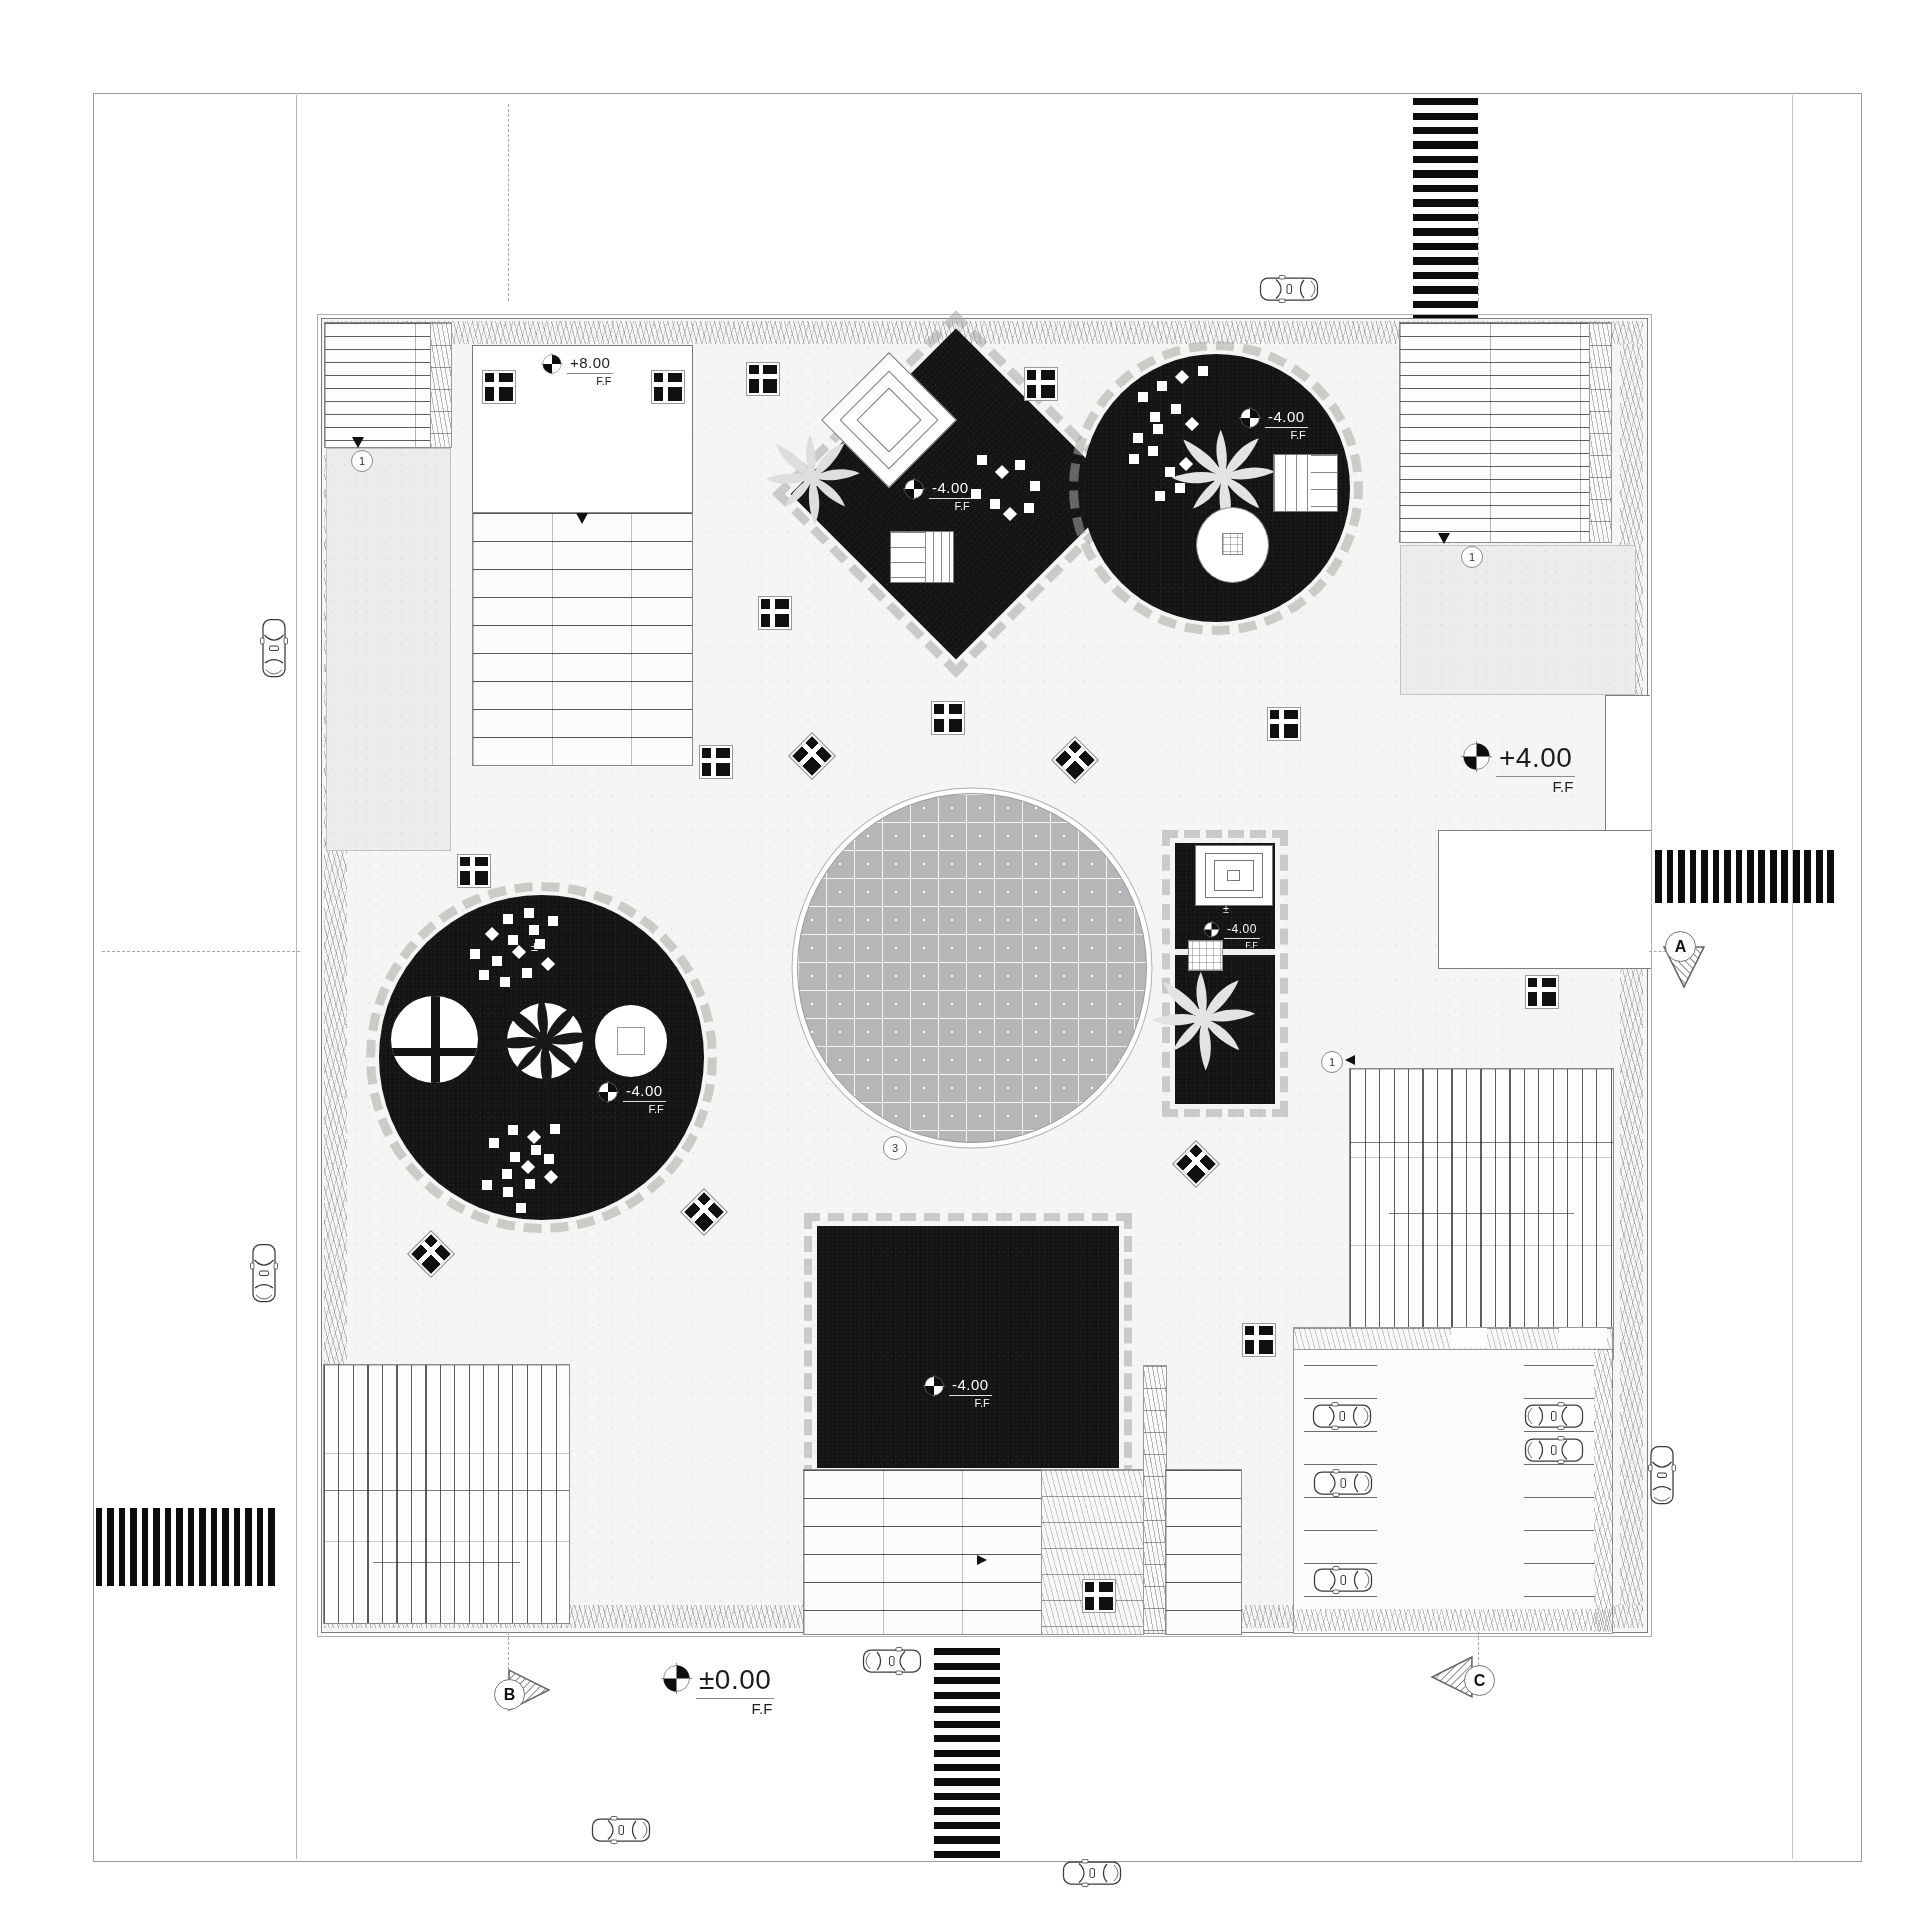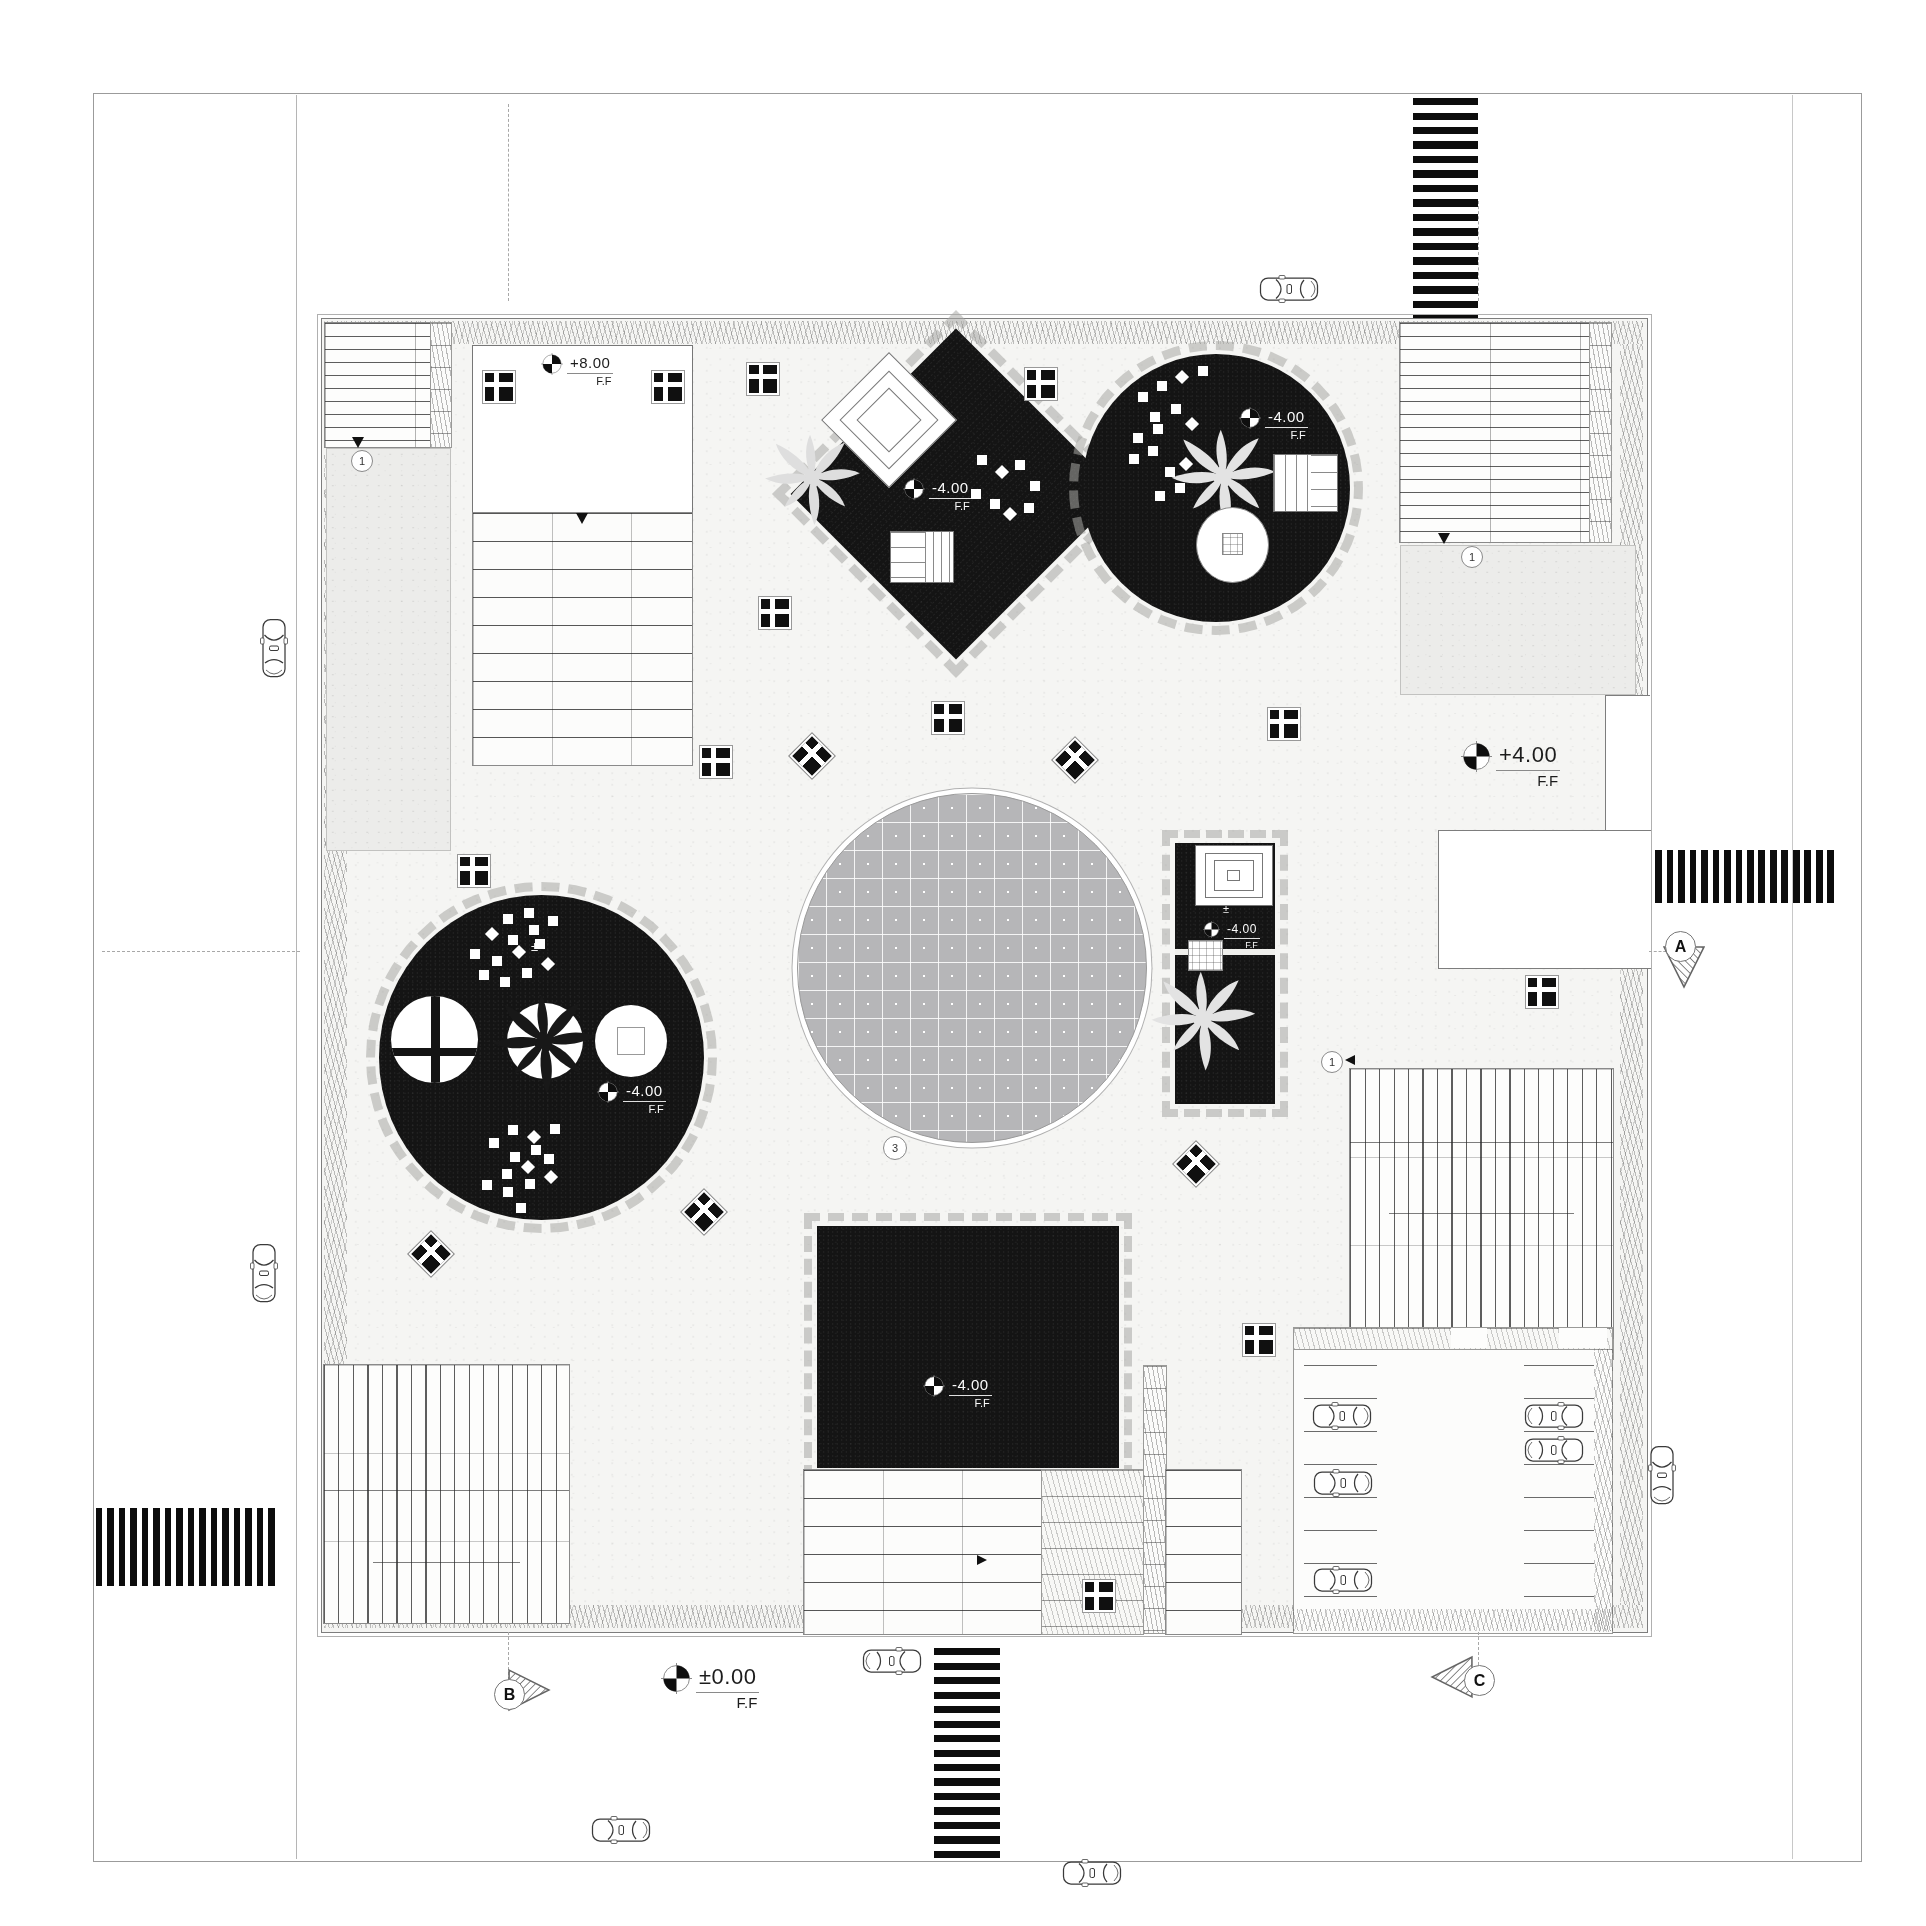--- a/index.html
+++ b/index.html
@@ -58,21 +58,21 @@
   .dashh{height:0;border-top:1px dashed #a8a8a8;}
   
   .lvl{display:flex;align-items:flex-start;gap:4px;color:#1c1c1c;}
   .lvl .ico{width:22px;height:22px;flex:0 0 auto;}
   .lvl-t{display:flex;flex-direction:column;align-items:flex-end;margin-top:1px;}
   .lvl-t .v{font-size:15px;border-bottom:1px solid #8a8a8a;padding:0 3px 1.5px 3px;letter-spacing:0.5px;}
   .lvl-t .d{font-size:11px;margin-top:1px;padding-right:2px;}
   .lvl.dark{color:#fafafa;}
   .lvl.dark .v{border-bottom-color:#e0e0e0;}
   .lvl.big .ico{width:31px;height:31px;}
-  .lvl.big .v{font-size:22px;} .lvl.big .d{font-size:15px;}
+  .lvl.big .v{font-size:28px;} .lvl.big .d{font-size:15px;}
   .lvl.xs .ico{width:17px;height:17px;}
   .lvl.xs .v{font-size:12px;} .lvl.xs .d{font-size:9px;}
   
   .sec-c{position:absolute;width:29px;height:29px;border-radius:50%;background:#fff;border:1px solid #777;
      display:flex;align-items:center;justify-content:center;font-size:16px;font-weight:bold;color:#111;}
   .co{position:absolute;width:20px;height:20px;border:1px solid #8a8a8a;border-radius:50%;background:#fff;
      display:flex;align-items:center;justify-content:center;font-size:11px;color:#333;}
   .tri-down{width:0;height:0;border-left:6.5px solid transparent;border-right:6.5px solid transparent;border-top:11px solid #111;}
   .tri-left{width:0;height:0;border-top:5.5px solid transparent;border-bottom:5.5px solid transparent;border-right:10px solid #111;}
   .tri-right{width:0;height:0;border-top:5.5px solid transparent;border-bottom:5.5px solid transparent;border-left:10px solid #111;}

